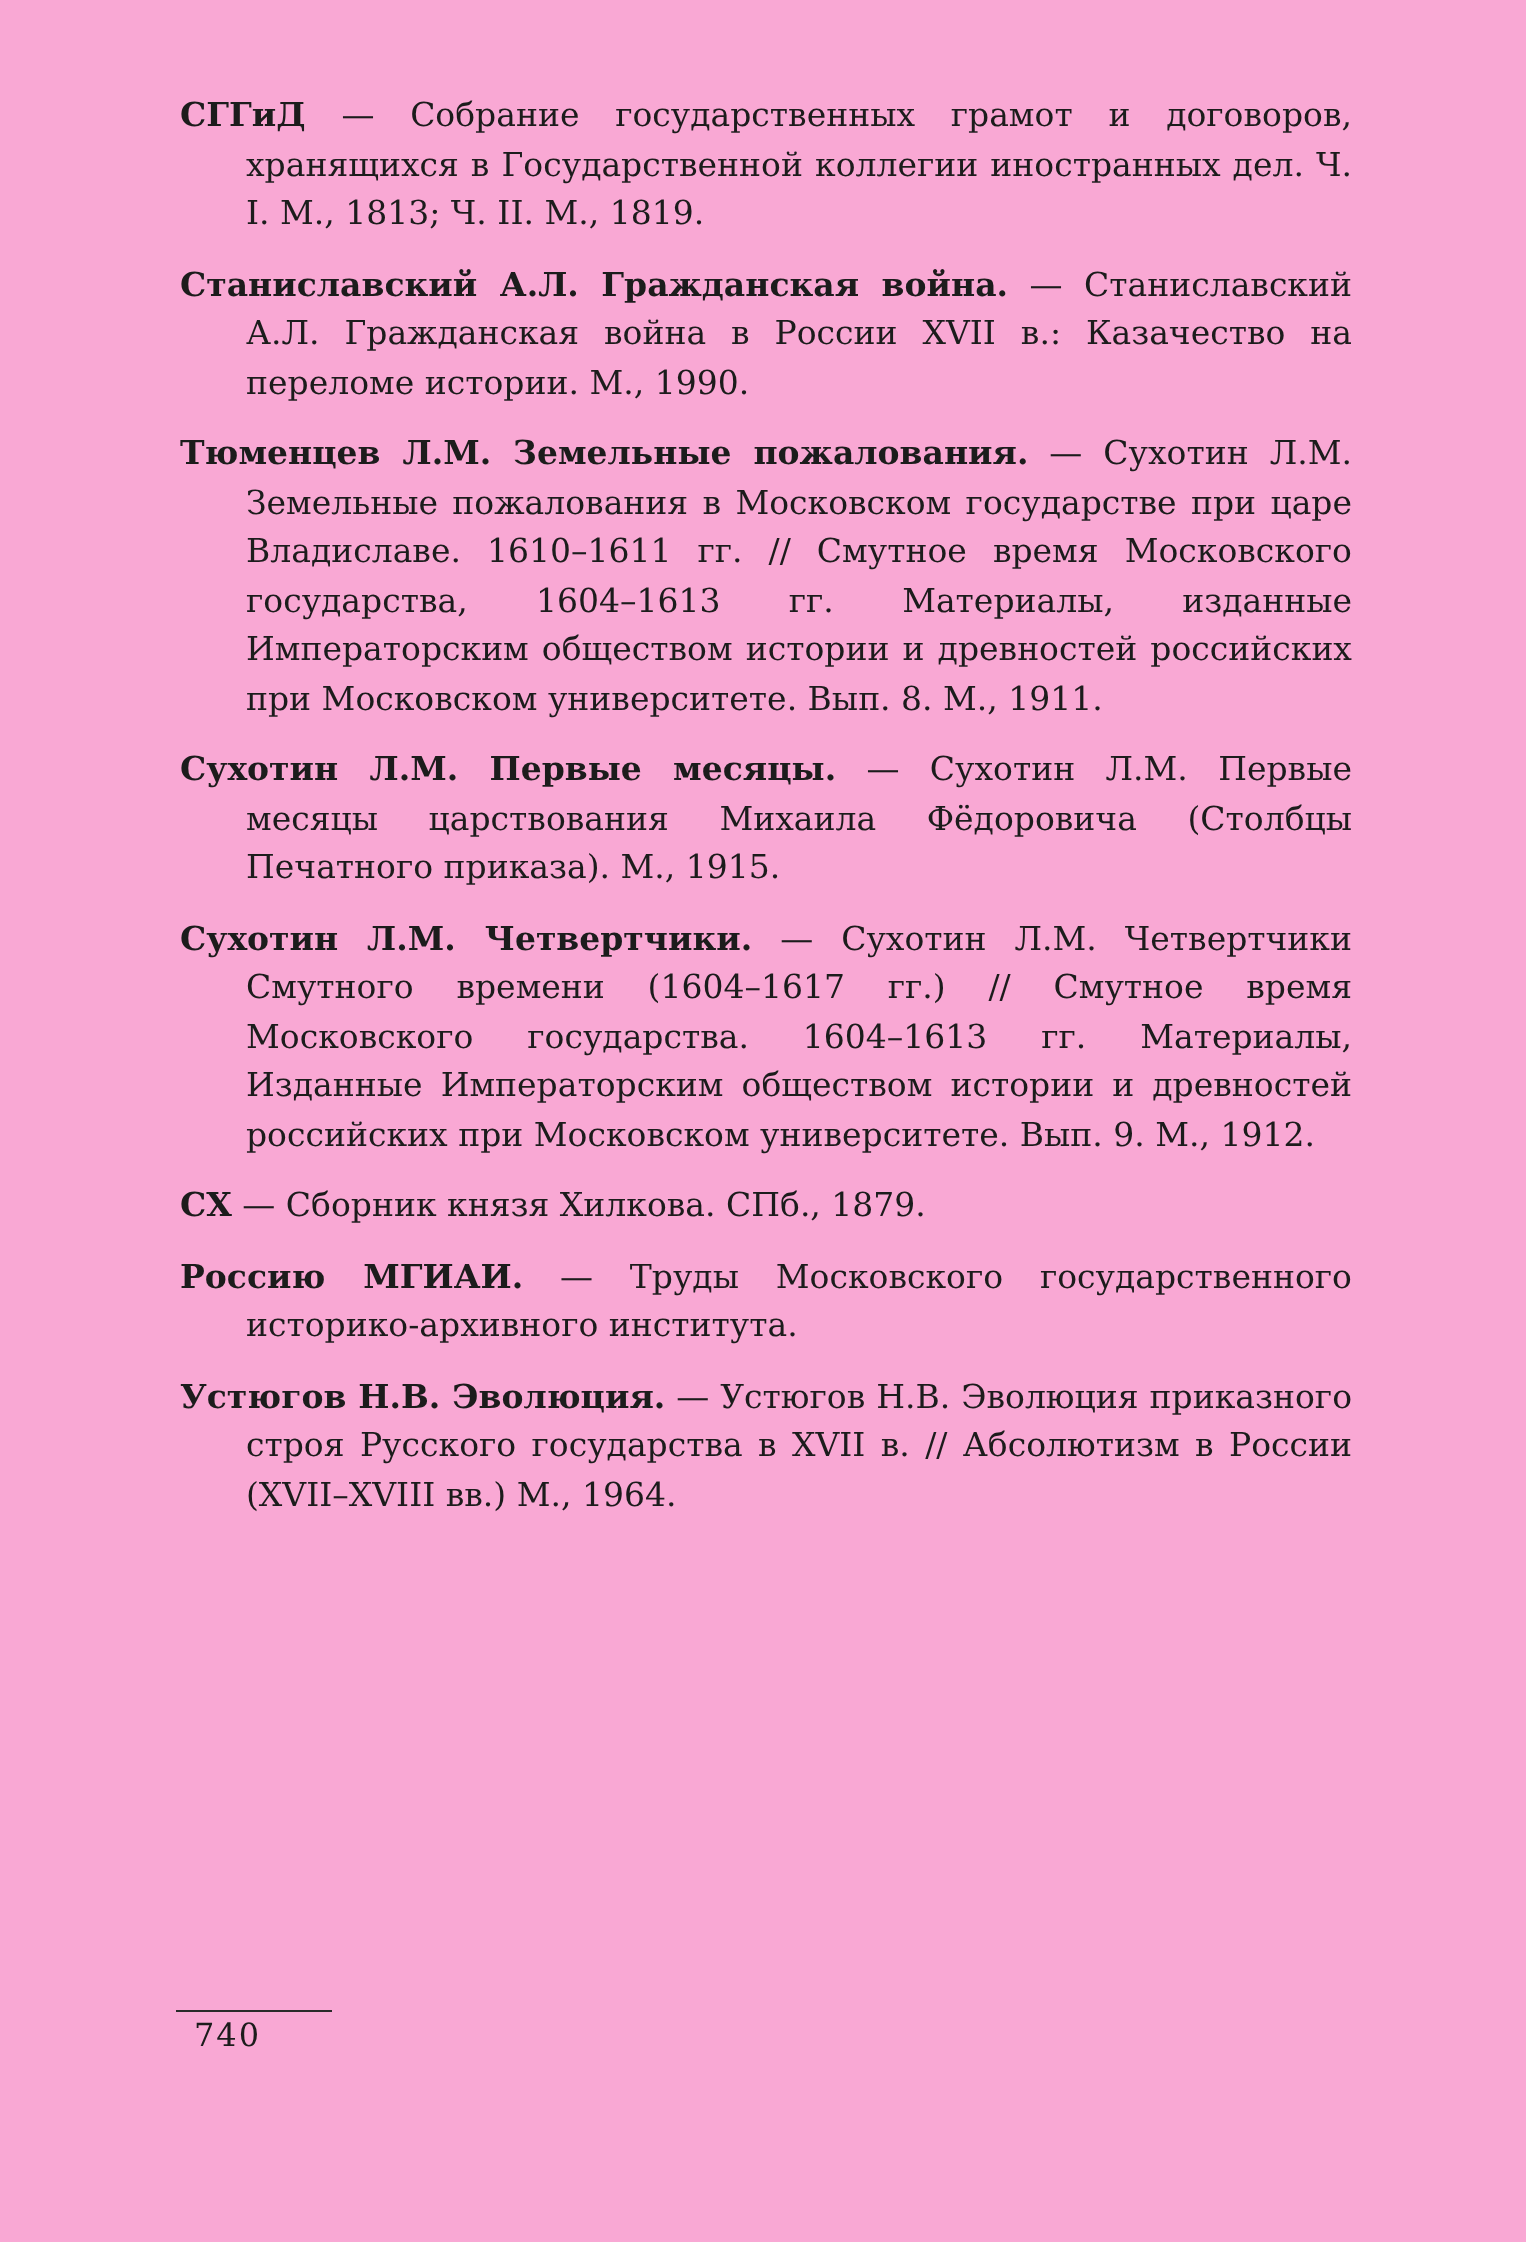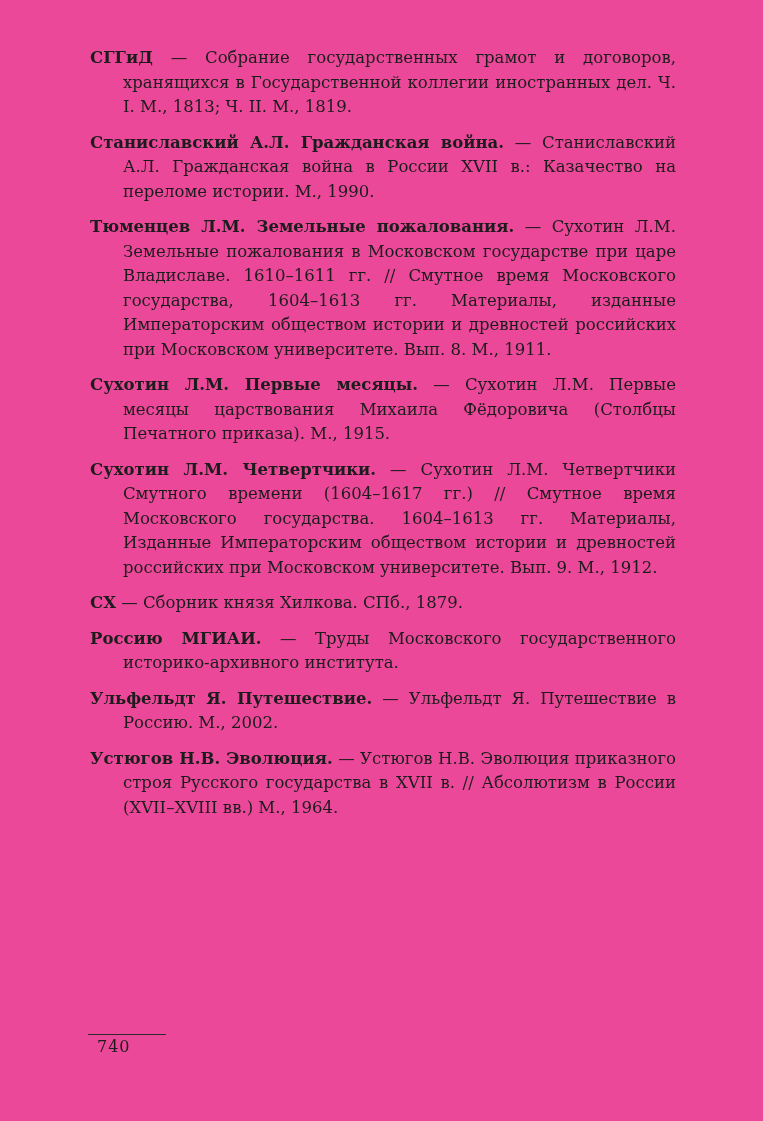--- a/index.html
+++ b/index.html
@@ -4,21 +4,21 @@
 <style>
   html, body {
     margin: 0;
     padding: 0;
     background: #ffffff;
   }
   .page {
     position: relative;
     width: 763px;
     height: 1121px;
-    background: #ec4899;
+    background: #f9a8d4;
     font-family: "DejaVu Serif", "Liberation Serif", serif;
     color: #1c1c1c;
     overflow: hidden;
   }
   .content {
     position: absolute;
     left: 90px;
     top: 46px;
     width: 586px;
   }
@@ -31,21 +31,21 @@
     line-height: 24.5px;
     hyphens: auto;
     -webkit-hyphens: auto;
   }
   p.entry b {
     font-weight: bold;
   }
   .footer {
     position: absolute;
     left: 88px;
-    top: 1034px;
+    top: 1005px;
   }
   .footer-rule {
     width: 78px;
     border-top: 1.5px solid #2a2a2a;
     height: 0;
   }
   .footer-number {
     font-size: 16px;
     line-height: 20px;
     padding-left: 9px;
@@ -82,23 +82,20 @@
 
     <p class="entry">
       <b>СХ</b><span> — Сборник князя Хилкова. СПб., 1879.</span>
     </p>
 
     <p class="entry">
       <b>Россию МГИАИ.</b><span> — Труды Московского государственного историко-архивного института.</span>
     </p>
 
 
-    <p class="entry">
-      <b>Ульфельдт Я. Путешествие.</b><span> — Ульфельдт Я. Путешествие в Россию. М., 2002.</span>
-    </p>
 
 
     <p class="entry">
       <b>Устюгов Н.В. Эволюция.</b><span> — Устюгов Н.В. Эволюция приказного строя Русского государства в XVII в. // Абсолютизм в России (XVII–XVIII вв.) М., 1964.</span>
     </p>
 
   </div>
 
   <div class="footer">
     <div class="footer-rule"></div>

